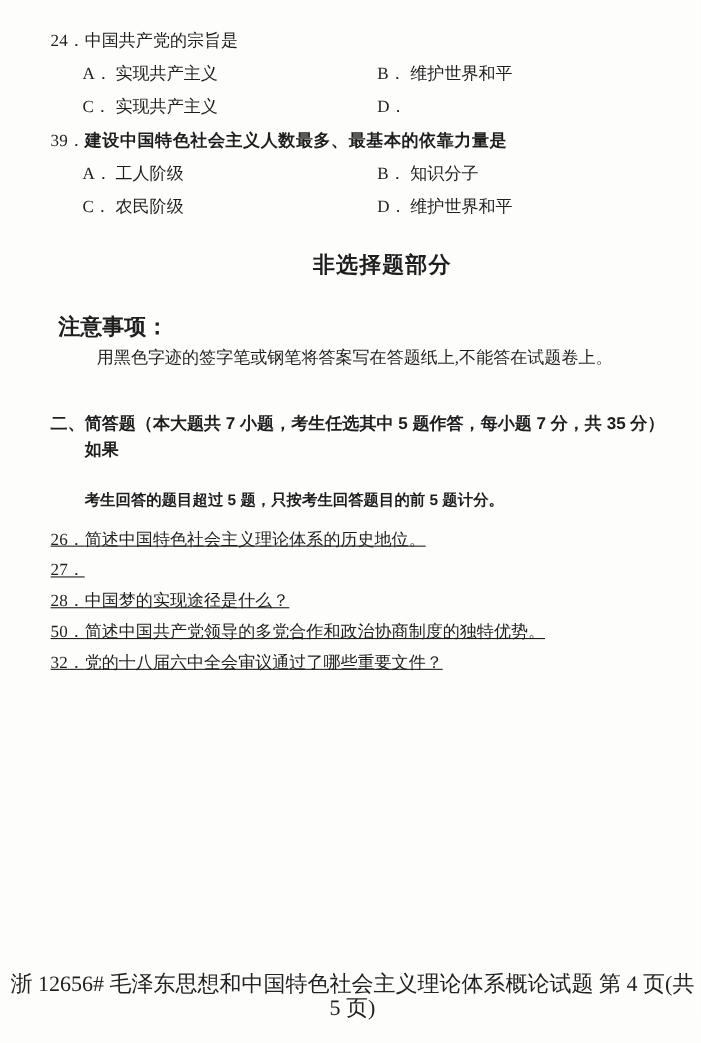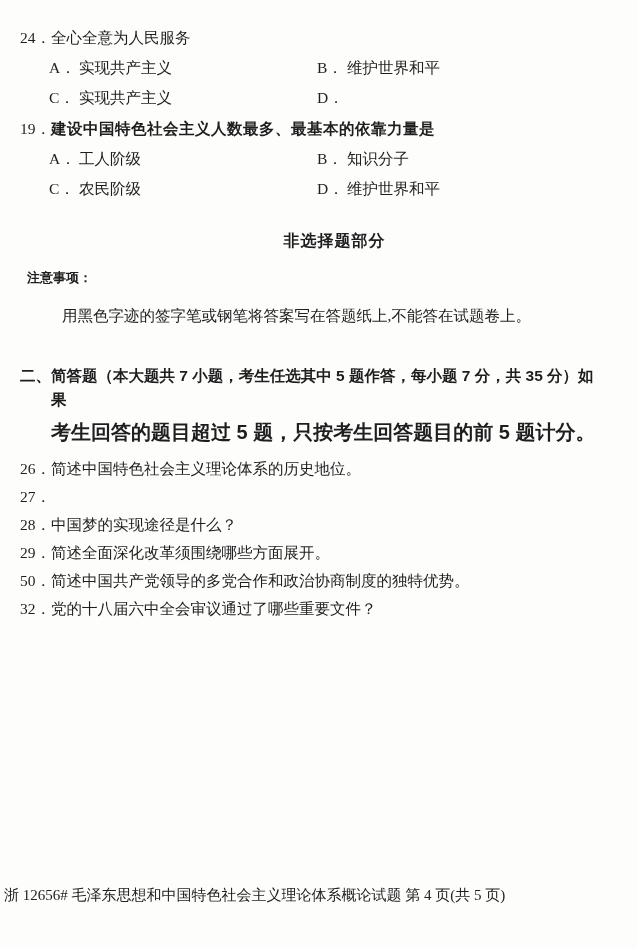--- a/index.html
+++ b/index.html
@@ -11,21 +11,21 @@
     -webkit-font-smoothing: antialiased;
   }
   .page {
     position: relative;
     width: 637px; height: 948px;
     background: #fdfdfc;
     overflow: hidden;
   }
   .content {
     position: absolute;
-    top: 27px; left: 20px; right: 28px;
+    top: 27px; left: 46px; right: 28px;
     font-size: 15.5px;
     line-height: 22px;
   }
   .row { display: flex; align-items: baseline; }
   .qnum { flex: 0 0 29px; }
   .stem-row { margin-bottom: 8px; }
   .opt-row { margin-bottom: 8px; }
   .opt-row.last { margin-bottom: 9px; }
   .opt-left { margin-left: 29px; width: 268px; display: flex; }
   .opt-right { display: flex; }
@@ -33,64 +33,64 @@
   .hei {
     font-family: "Liberation Sans", "DejaVu Sans", sans-serif;
     font-weight: bold;
   }
   .q25-stem { letter-spacing: 0.5px; }
   .section-title {
     margin-top: 27px;
     text-align: center;
     position: relative;
     left: 20px;
-    font-size: 16px;
+    font-size: 20px;
     line-height: 28px;
     letter-spacing: 1px;
   }
   .notice-heading {
-    margin-top: 12px;
+    margin-top: 32px;
     margin-left: 7px;
-    font-size: 13px;
+    font-size: 20px;
     line-height: 22px;
   }
   .notice-body {
-    margin-top: 16px;
+    margin-top: 6px;
     margin-left: 42px;
     line-height: 22px;
   }
   .part2 { margin-top: 37px; }
   .part2-line1 { display: flex; font-size: 15.5px; line-height: 24px; }
   .part2-prefix { flex: 0 0 31px; }
   .part2-line2 {
     margin-left: 31px;
-    font-size: 20px;
+    font-size: 14px;
     line-height: 24px;
-    margin-top: 8px;
+    margin-top: 20px;
   }
-  .sa-list { margin-top: 14px; }
+  .sa-list { margin-top: 14px; text-decoration: underline; }
   .sa-item { display: flex; align-items: baseline; margin-bottom: 6px; line-height: 22px; }
   .footer {
     position: absolute;
     top: 884px; left: 4px; right: 0;
-    text-align: left;
-    font-size: 15px;
+    text-align: center;
+    font-size: 20px;
     line-height: 22px;
     color: #222;
   }
 </style>
 </head>
 <body>
 
 <div class="page">
   <div class="content">
 
     <div class="row stem-row">
       <span class="qnum">24．</span>
-      <span>全心全意为人民服务</span>
+      <span>中国共产党的宗旨是</span>
     </div>
     <div class="row opt-row">
       <span class="opt-left">
         <span class="opt-label">A．</span>
         <span>实现共产主义</span>
       </span>
       <span class="opt-right">
         <span class="opt-label">B．</span>
         <span>维护世界和平</span>
       </span>
@@ -99,21 +99,21 @@
       <span class="opt-left">
         <span class="opt-label">C．</span>
         <span>实现共产主义</span>
       </span>
       <span class="opt-right">
         <span class="opt-label">D．</span>
       </span>
     </div>
 
     <div class="row stem-row">
-      <span class="qnum">19．</span>
+      <span class="qnum">39．</span>
       <span class="hei q25-stem">建设中国特色社会主义人数最多、最基本的依靠力量是</span>
     </div>
     <div class="row opt-row">
       <span class="opt-left">
         <span class="opt-label">A．</span>
         <span>工人阶级</span>
       </span>
       <span class="opt-right">
         <span class="opt-label">B．</span>
         <span>知识分子</span>
@@ -149,24 +149,20 @@
         <span>简述中国特色社会主义理论体系的历史地位。</span>
       </div>
       <div class="sa-item">
         <span class="qnum">27．</span>
       </div>
       <div class="sa-item">
         <span class="qnum">28．</span>
         <span>中国梦的实现途径是什么？</span>
       </div>
       <div class="sa-item">
-        <span class="qnum">29．</span>
-        <span>简述全面深化改革须围绕哪些方面展开。</span>
-      </div>
-      <div class="sa-item">
         <span class="qnum">50．</span>
         <span>简述中国共产党领导的多党合作和政治协商制度的独特优势。</span>
       </div>
       <div class="sa-item">
         <span class="qnum">32．</span>
         <span>党的十八届六中全会审议通过了哪些重要文件？</span>
       </div>
     </div>
 
   </div>

